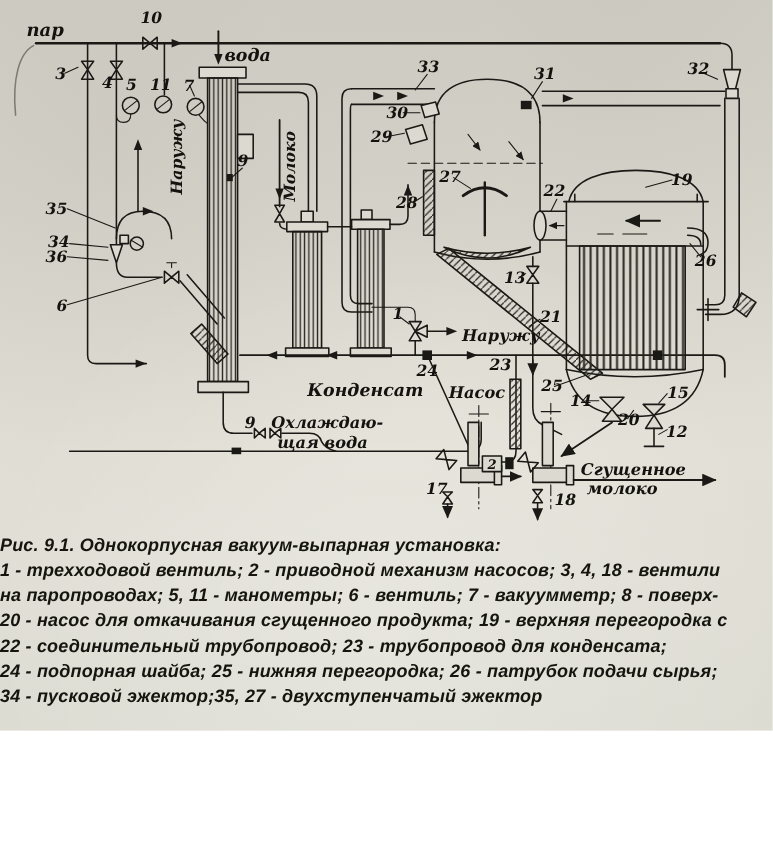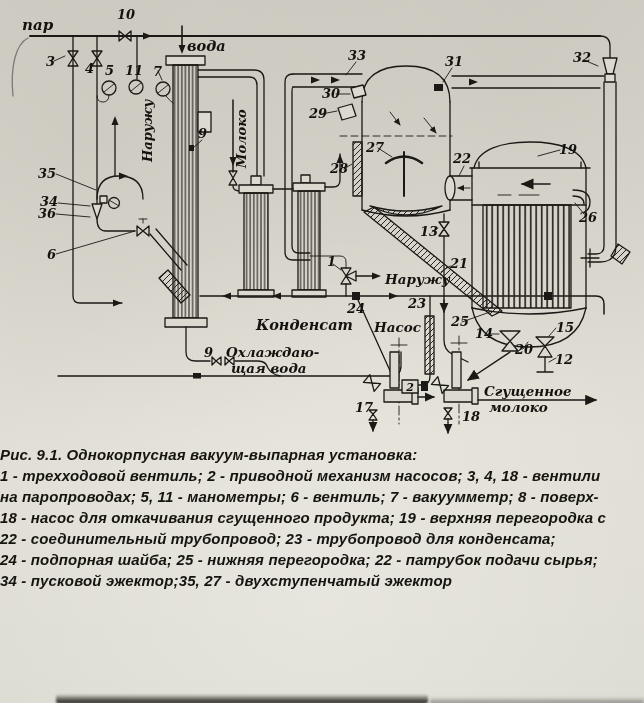--- a/index.html
+++ b/index.html
@@ -1,17 +1,17 @@
 <!DOCTYPE html>
 <html><head>
 <meta charset="utf-8">
 <style>
   html,body{margin:0;padding:0;}
   .page{
-    position:relative;width:644px;height:703px;overflow:hidden;
+    position:relative;width:644px;height:609px;overflow:hidden;
     background:linear-gradient(180deg,#d2cfc6 0%,#d9d6cd 30%,#e2dfd6 62%,#ddDCd3 100%);
     font-family:"DejaVu Serif", serif;
     text-decoration:underline;
   }
   .page::before{
     content:"";position:absolute;inset:0;pointer-events:none;
     background-image:
       radial-gradient(circle at 15% 20%, rgba(90,85,75,.07), transparent 45%),
       radial-gradient(circle at 80% 10%, rgba(90,85,75,.06), transparent 40%),
       radial-gradient(circle at 50% 85%, rgba(255,255,250,.25), transparent 55%);
@@ -357,21 +357,21 @@
     <text class="numsm" x="410" y="390.5" text-anchor="middle">2</text>
     <text class="flow" x="484" y="396" style="font-size:13.5px">Сгущенное</text>
     <text class="flow" x="489" y="412" style="font-size:13.5px">молоко</text>
   </g>
 </svg>
 
   <div class="caption">
     <div class="cap-line">Рис. 9.1. Однокорпусная вакуум-выпарная установка:</div>
     <div class="cap-line">1 - трехходовой вентиль; 2 - приводной механизм насосов; 3, 4, 18 - вентили</div>
     <div class="cap-line">на паропроводах; 5, 11 - манометры; 6 - вентиль; 7 - вакуумметр; 8 - поверх-</div>
-    <div class="cap-line">18 - насос для откачивания сгущенного продукта; 19 - верхняя перегородка с</div>
+    <div class="cap-line">20 - насос для откачивания сгущенного продукта; 19 - верхняя перегородка с</div>
     <div class="cap-line">22 - соединительный трубопровод; 23 - трубопровод для конденсата;</div>
-    <div class="cap-line">24 - подпорная шайба; 25 - нижняя перегородка; 22 - патрубок подачи сырья;</div>
+    <div class="cap-line">24 - подпорная шайба; 25 - нижняя перегородка; 26 - патрубок подачи сырья;</div>
     <div class="cap-line">34 - пусковой эжектор;35, 27 - двухступенчатый эжектор</div>
   </div>
 
   <div class="smudge"></div>
   <div class="smudge2"></div>
 </div>
 
 </body></html>

